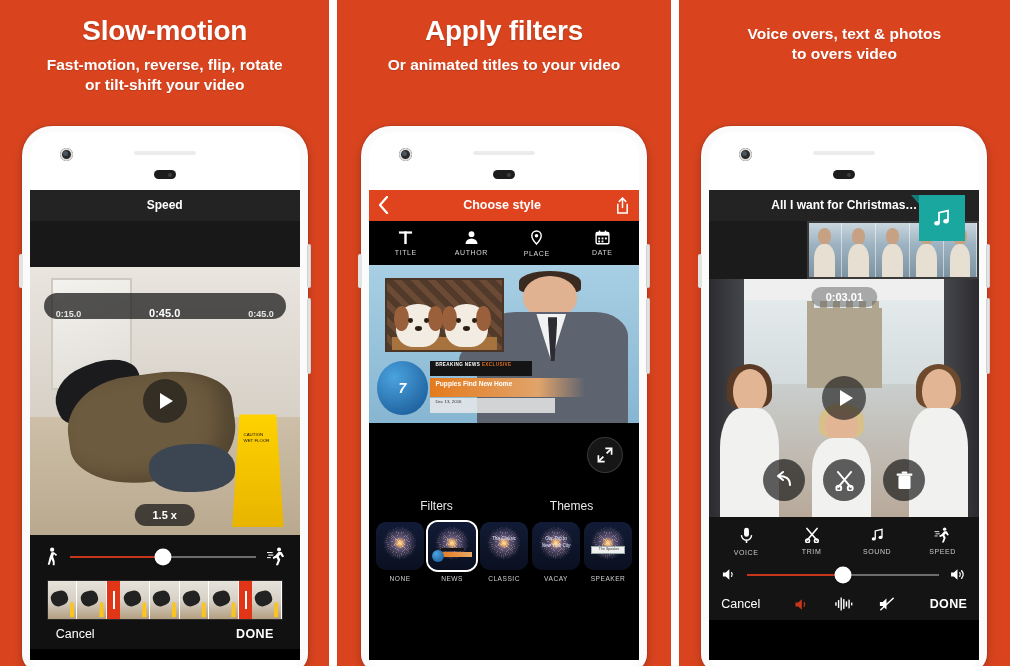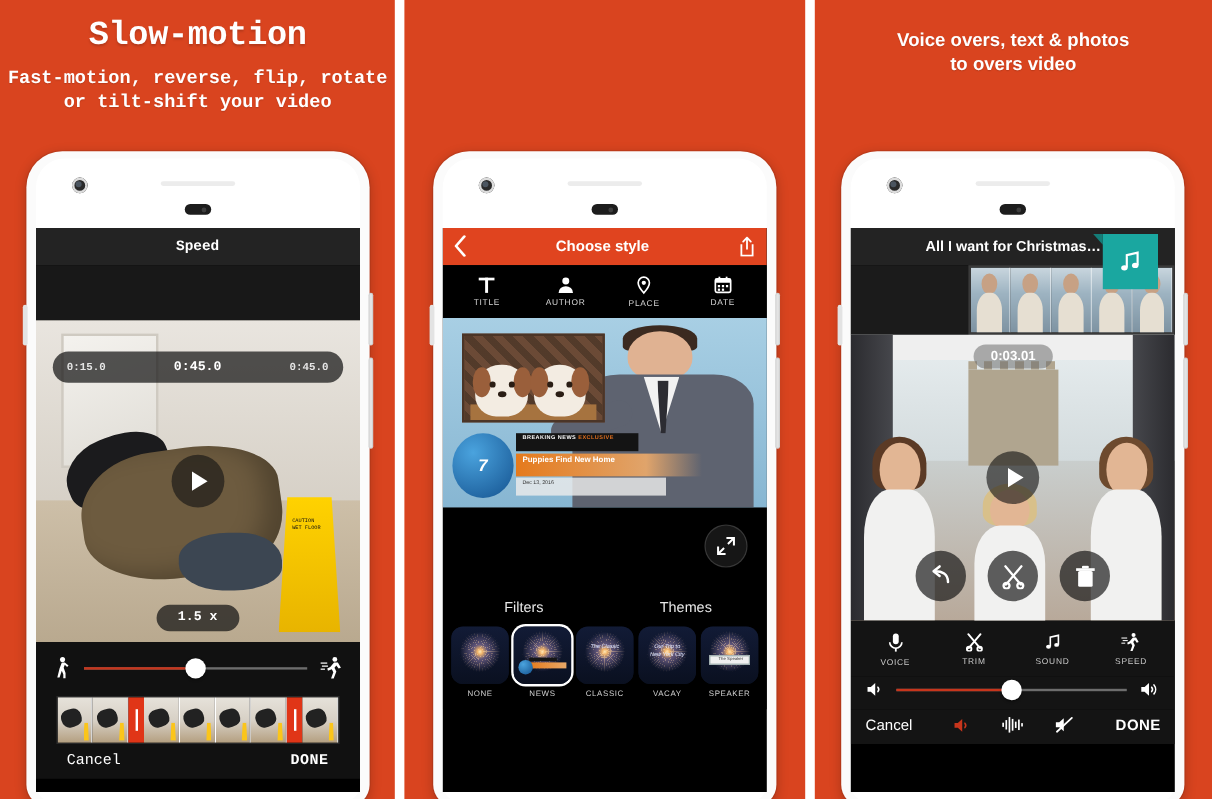--- a/index.html
+++ b/index.html
@@ -2,21 +2,21 @@
 <html><head>
 <meta charset="utf-8">
 <style>
   * { margin:0; padding:0; box-sizing:border-box; }
   html,body { width:1018px; height:666px; overflow:hidden; background:#ffffff;
               font-family:"Liberation Sans", sans-serif; }
   .stage { position:relative; width:1018px; height:666px; display:flex; background:#fff; }
 
   
   .panel { position:relative; height:666px; background:#d9441f; overflow:hidden; }
-  .panel.p1 { width:332px;font-family:Liberation Mono, monospace; }
+  .panel.p1 { width:332px; }
   .gapw { width:8px; height:666px; background:#ffffff; }
   .panel.p2 { width:336px; }
   .panel.p3 { width:334px; }
 
   .head { text-align:center; padding-top:16px; }
   .head h1 { color:#fff; font-size:28px; font-weight:bold; letter-spacing:-0.3px; line-height:1.1;
              text-shadow:0 1px 2px rgba(0,0,0,.18); }
   .head h2 { color:#fff; font-size:15.5px; font-weight:bold; line-height:1.32; margin-top:8px;
              text-shadow:0 1px 1px rgba(0,0,0,.15); }
 
@@ -47,21 +47,21 @@
   .screen { position:absolute; left:8px; right:8px; top:64px; bottom:12px; background:#000;
             overflow:hidden; }
 
   
   .darkbar { background:#232323; color:#fff; text-align:center; font-size:12px; font-weight:bold;
              padding:8px 0 9px; }
   .orangebar { background:#e0441f; color:#fff; display:flex; align-items:center;
                padding:6px 9px 7px; }
   .orangebar .ttl { flex:1; text-align:center; font-size:12.5px; font-weight:bold; }
   .pill { background:rgba(20,20,20,.72); border-radius:14px; color:#fff; font-weight:bold;
-          display:flex; align-items:center; }
+          display:flex; align-items:flex-end; }
 
   .playbtn { position:absolute; left:50%; top:50%; transform:translate(-50%,-50%);
              width:44px; height:44px; border-radius:50%; background:rgba(20,20,20,.62);
              display:flex; align-items:center; justify-content:center; }
   .tri { width:0; height:0; border-left:13px solid #fff; border-top:8px solid transparent;
          border-bottom:8px solid transparent; margin-left:4px; }
 
   .slider { display:flex; align-items:center; }
   .track { position:relative; flex:1; height:2px; background:#6d6d6d; margin:0 11px; }
   .track .fill { position:absolute; left:0; top:0; height:2px; width:50%; background:#c7351c; }
@@ -345,20 +345,26 @@
             <span class="done">DONE</span>
           </div>
         </div>
       </div>
     </div>
   </div>
 
   <div class="gapw"></div>
 
   <div class="panel p2">
+    <div class="head">
+      <h1>Apply filters</h1>
+      <h2>
+        <span>Or animated titles to your video</span>
+      </h2>
+    </div>
 
     <div class="phone">
       <div class="cam"></div>
       <div class="grill"></div>
       <div class="sensor"></div>
       <div class="btn-side a"></div>
       <div class="btn-side b"></div>
       <div class="btn-left"></div>
 
       <div class="screen">

